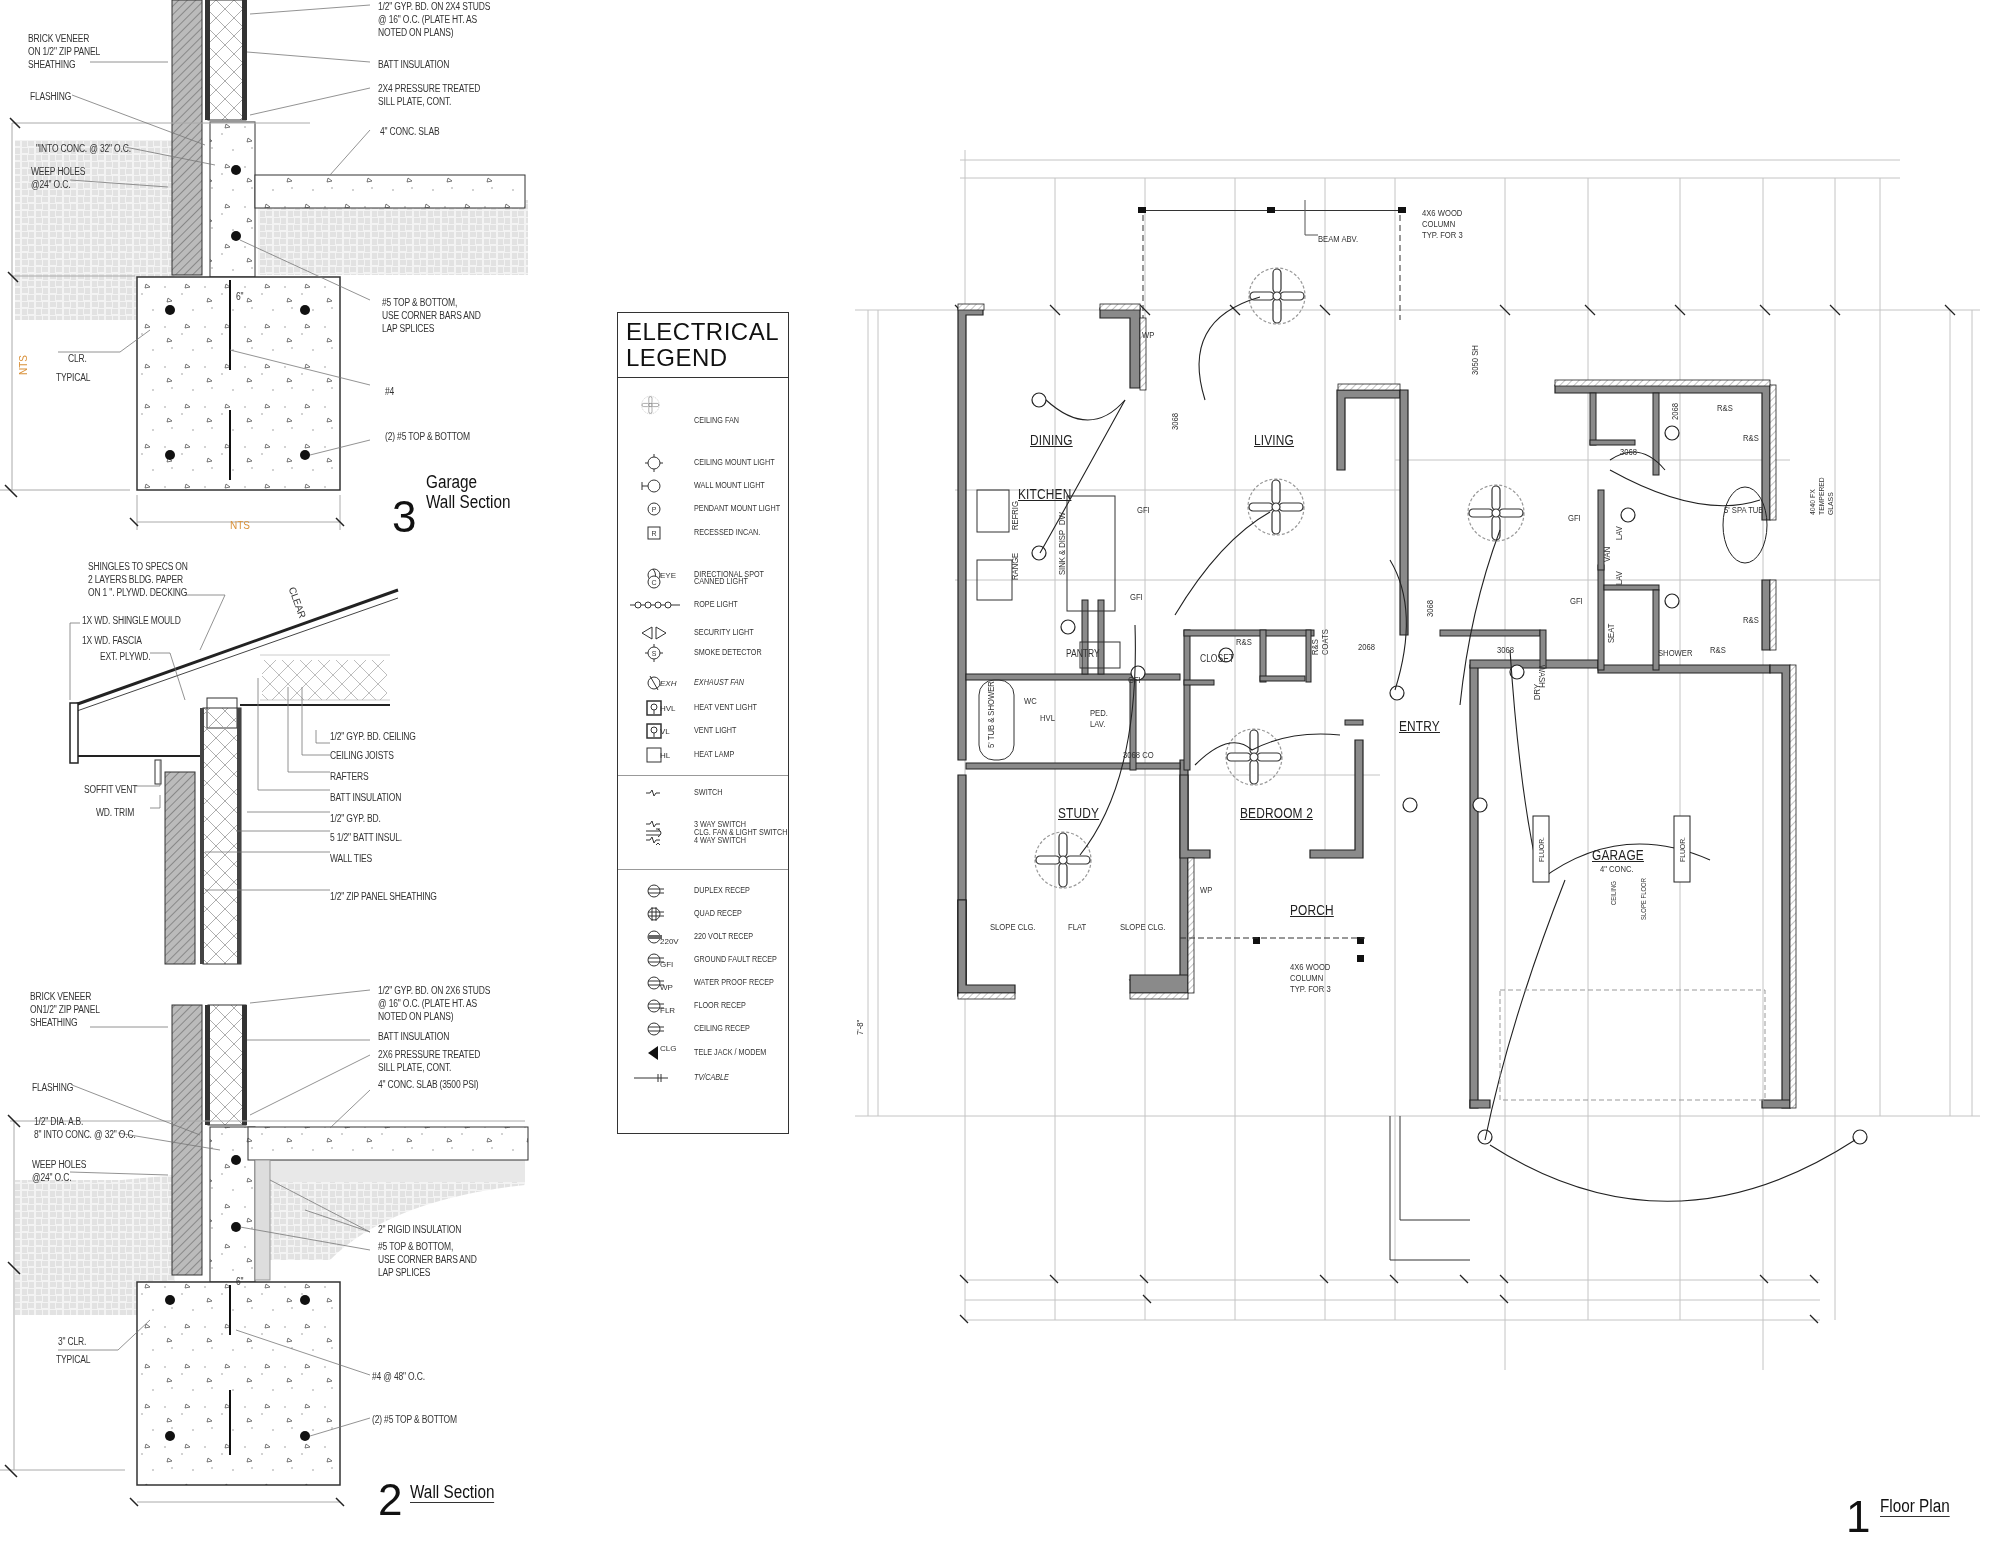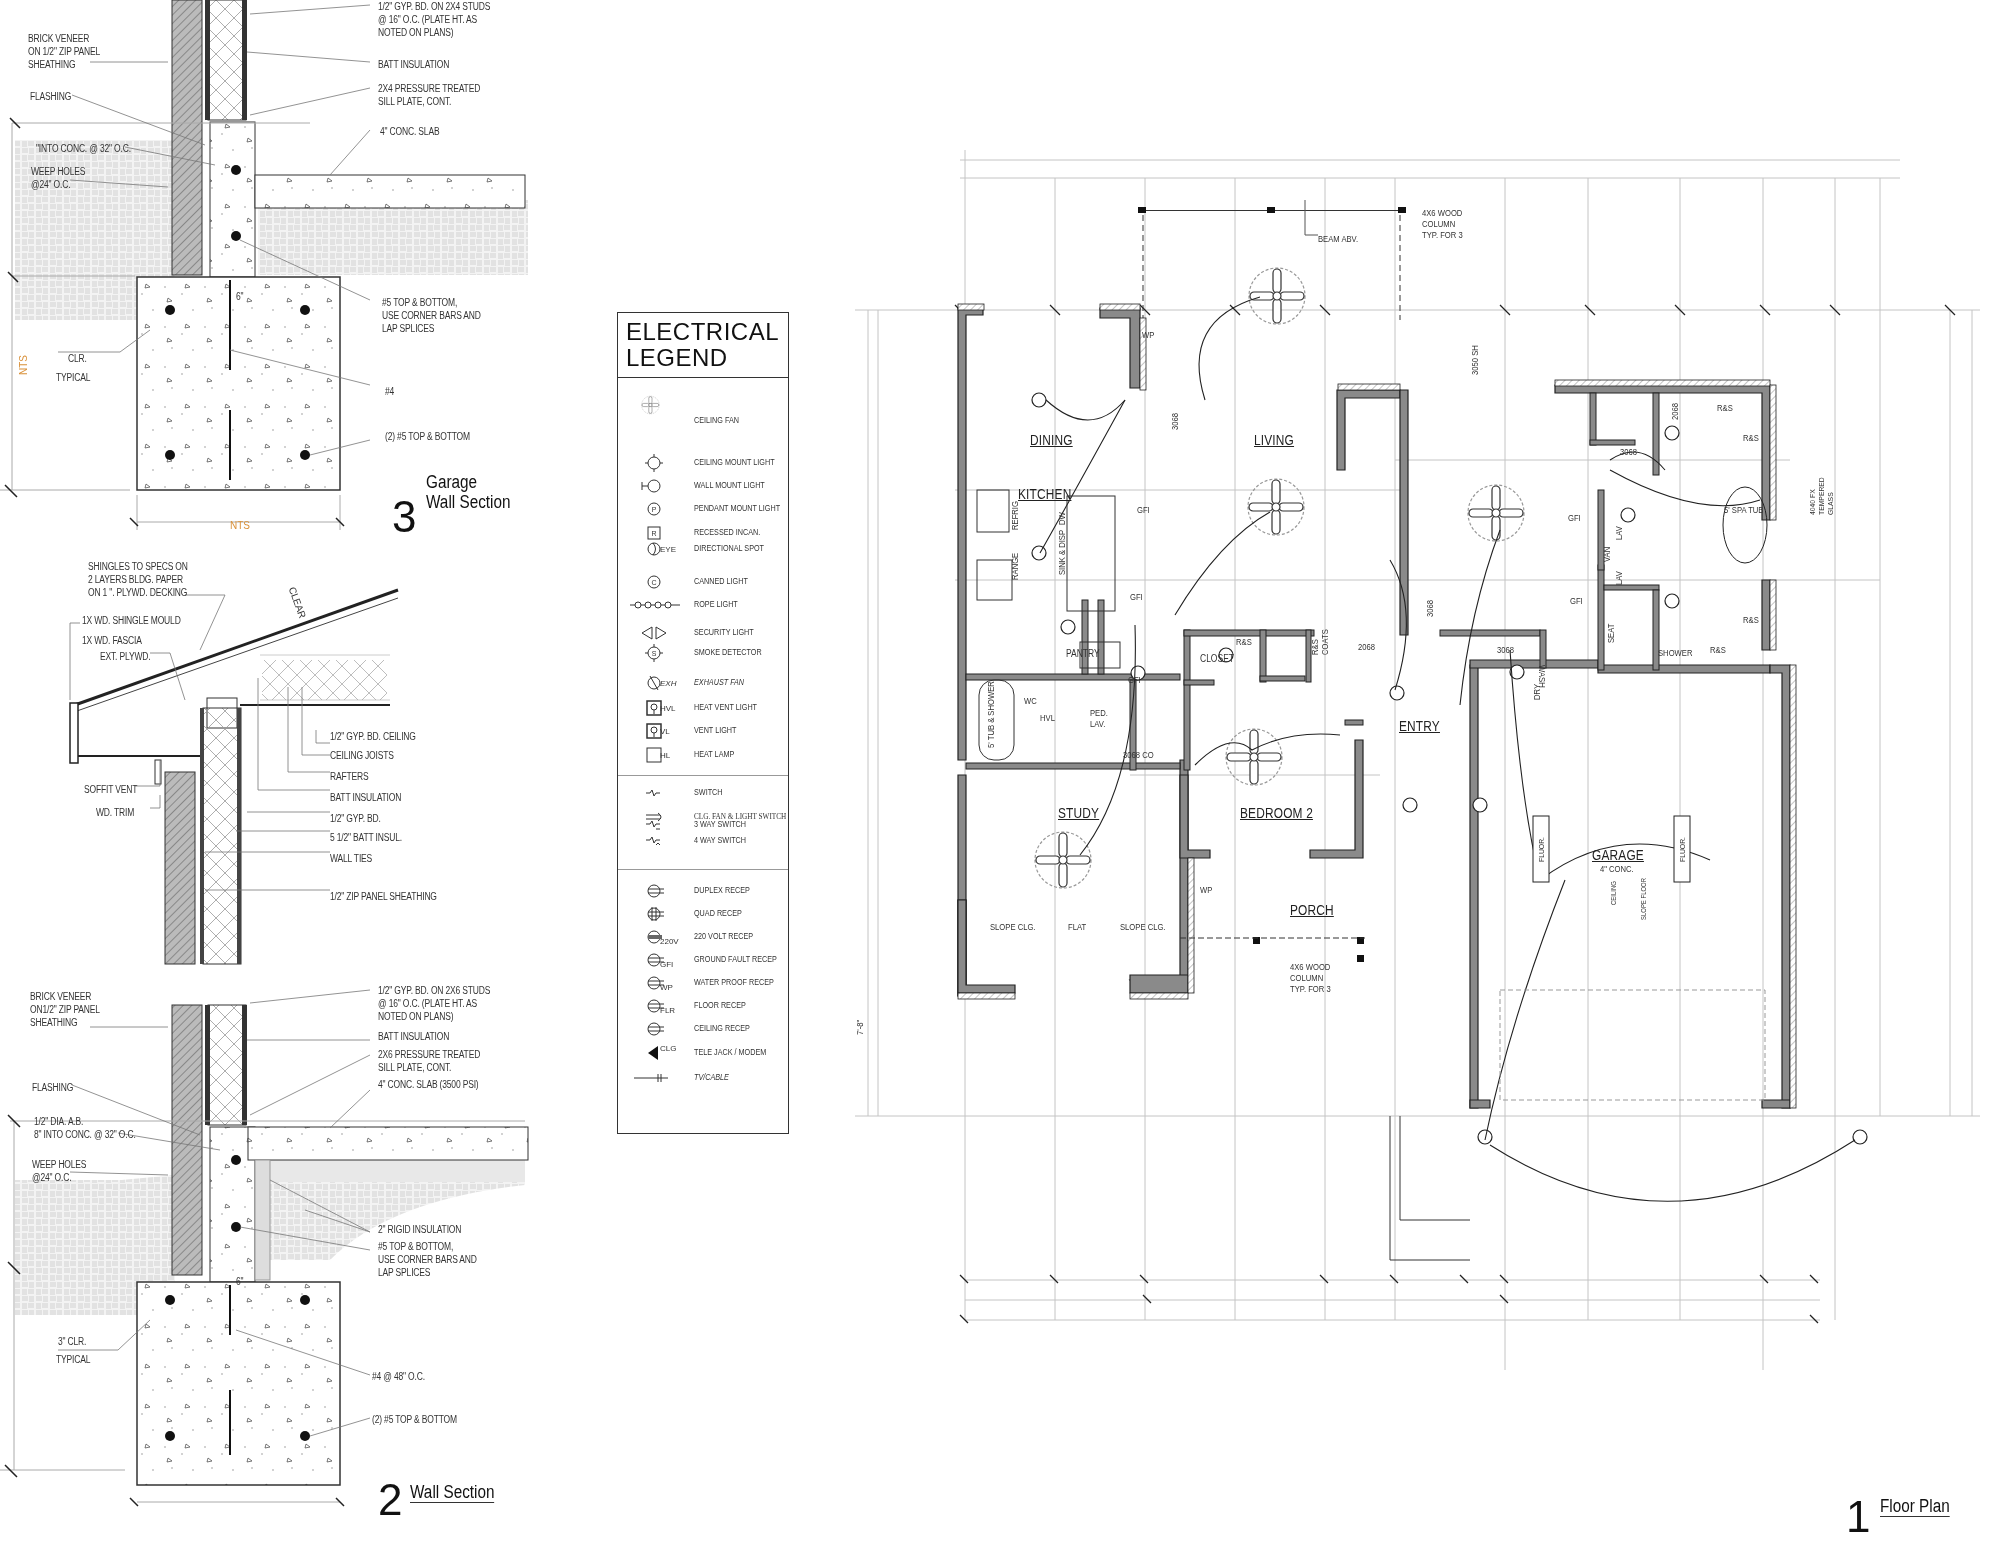--- a/index.html
+++ b/index.html
@@ -495,21 +495,21 @@
       </svg>
     <span class="lbl">PENDANT  MOUNT LIGHT</span>
   </div>
   <div class="legend-row" style="top:210px;">
     <svg class="sym" width="60" height="20">
         <rect x="20" y="4" width="12" height="12" fill="#fff" stroke="#333"></rect>
         <text x="26" y="13" font-size="7" text-anchor="middle" fill="#333" font-family="Liberation Sans, sans-serif">R</text>
       </svg>
     <span class="lbl">RECESSED INCAN.</span>
   </div>
-  <div class="legend-row" style="top:226px;text-align:right;">
+  <div class="legend-row" style="top:252px;text-align:right;">
     <svg class="sym" width="60" height="20">
         <circle cx="26" cy="10" r="6" fill="#fff" stroke="#333"></circle>
         <path d="M25 4 Q30 10 25 16" stroke="#333" fill="none"></path>
       </svg>
     <span class="sub">EYE</span>
     <span class="lbl">DIRECTIONAL SPOT</span>
   </div>
   <div class="legend-row" style="top:259px;">
     <svg class="sym" width="60" height="20">
         <circle cx="26" cy="10" r="6" fill="#fff" stroke="#333"></circle>
@@ -576,21 +576,21 @@
   </div>
 
   <div class="legend-sep" style="top:462px;"></div>
 
   <div class="legend-row" style="top:472px;height:16px;">
     <svg class="sym" width="60" height="16">
         <path d="M18 8h4l2-3 2 6 2-3h4" stroke="#333" fill="none"></path>
       </svg>
     <span class="lbl" style="top:2px;">SWITCH</span>
   </div>
-  <div class="legend-row" style="top:496px;height:16px;font-family:Liberation Serif, serif;">
+  <div class="legend-row" style="top:512px;height:16px;">
     <svg class="sym" width="60" height="16">
         <path d="M18 6h14M18 10h14M30 4 Q36 8 30 12" stroke="#333" fill="none"></path>
       </svg>
     <span class="lbl" style="top:2px;">CLG. FAN &amp; LIGHT SWITCH</span>
   </div>
   <div class="legend-row" style="top:504px;height:16px;text-decoration:underline;">
     <svg class="sym" width="60" height="16">
         <path d="M18 7h4l2-3 2 6 2-3h4M28 12h4" stroke="#333" fill="none"></path>
       </svg>
     <span class="lbl" style="top:2px;">3 WAY SWITCH</span>

